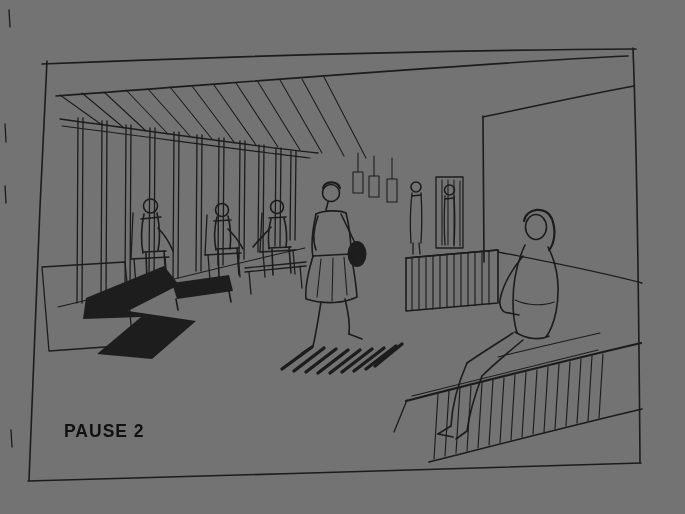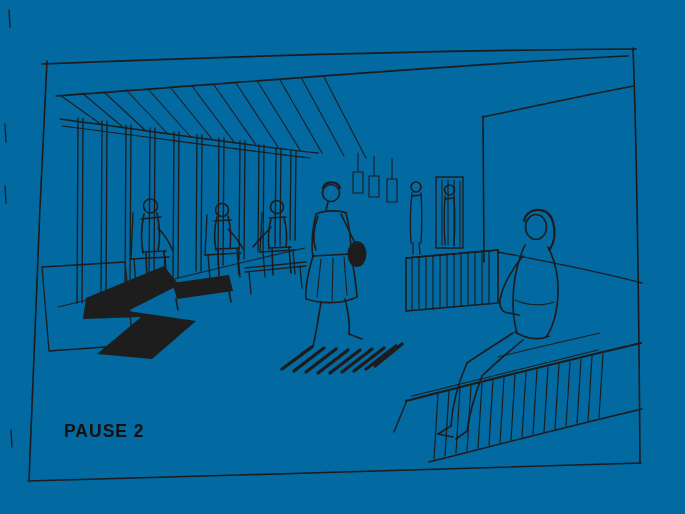--- a/index.html
+++ b/index.html
@@ -1,19 +1,19 @@
 <!DOCTYPE html>
 <html><head>
 <meta charset="utf-8">
 <style>
   html,body{margin:0;padding:0;background:#ffffff;}
   .canvas{
     position:relative;
     width:685px;height:514px;
-    background:#0369a1;
+    background:#737373;
     overflow:hidden;
     font-family:"Liberation Sans", sans-serif;
   }
   svg{display:block;}
   
   svg path, svg circle, svg ellipse, svg rect, svg line{
     fill:none;
     stroke:#1c1c1c;
     stroke-width:1.6;
     stroke-linecap:round;

